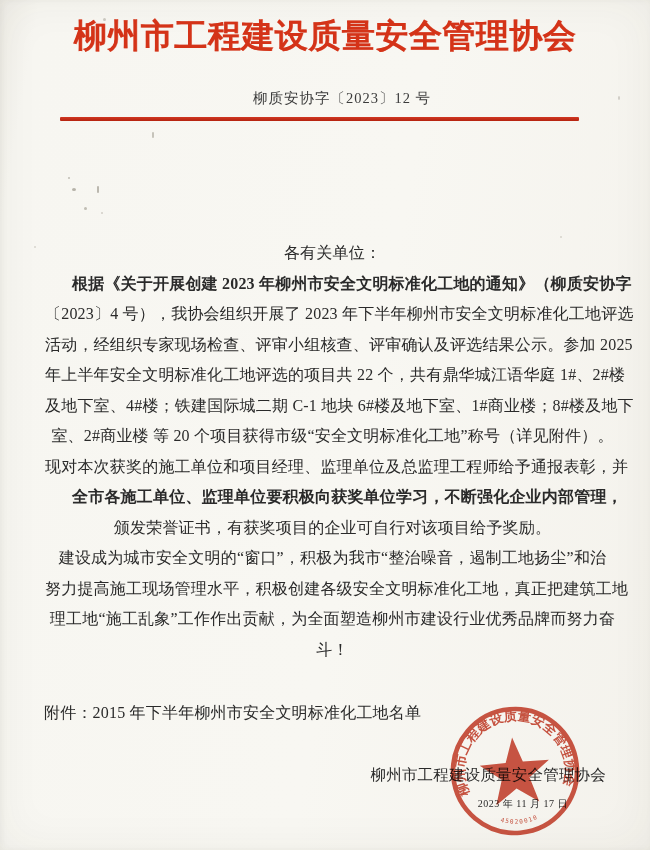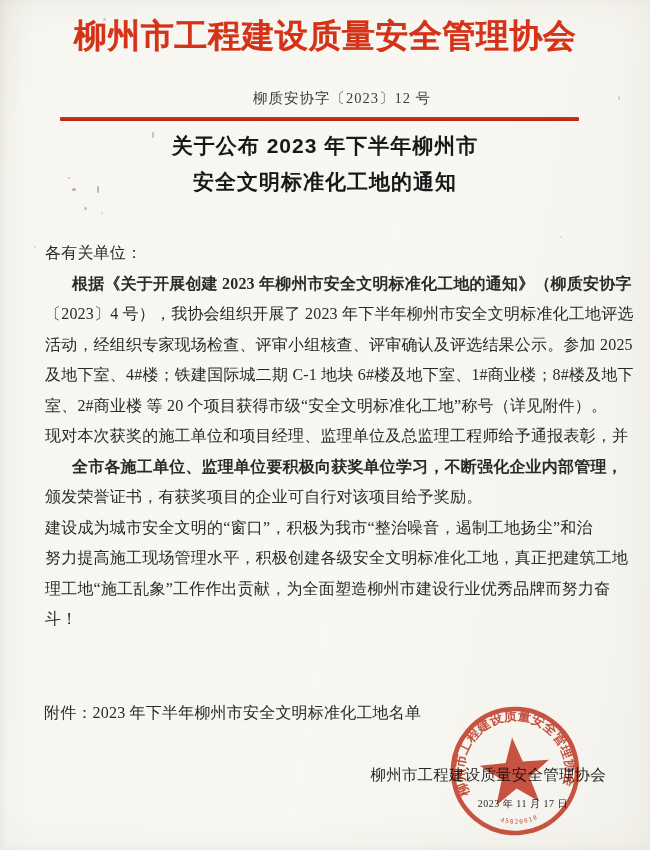--- a/index.html
+++ b/index.html
@@ -51,21 +51,21 @@
     color: #181818;
   }
   .body-text {
     position: absolute; left: 45px; top: 238px;
     width: 575px;
     font-size: 16px;
     line-height: 30.5px;
     letter-spacing: 0.2px;
     color: #2a2a2a;
   }
-  .body-line { white-space: nowrap; }
+  .body-line { white-space: nowrap; text-align: center; }
   .body-line.indent { padding-left: 27px; font-weight: bold; }
   .attachment {
     position: absolute; left: 44px; top: 703px;
     font-size: 16px;
     letter-spacing: 0.2px;
     color: #2a2a2a;
   }
   .signature {
     position: absolute; right: 44px; top: 765px;
     font-size: 15.5px;
@@ -101,42 +101,39 @@
 <body>
 
 <div class="page">
 
   <div class="org-title">柳州市工程建设质量安全管理协会</div>
 
   <div class="doc-number">柳质安协字〔2023〕12 号</div>
 
   <div class="red-rule"></div>
 
-  <div class="doc-title">
-    <div>关于公布 2023 年下半年柳州市</div>
-    <div>安全文明标准化工地的通知</div>
-  </div>
 
   <div class="body-text" id="body-lines">
       <div class="body-line">各有关单位：</div>
       <div class="body-line indent">根据《关于开展创建 2023 年柳州市安全文明标准化工地的通知》（柳质安协字</div>
       <div class="body-line">〔2023〕4 号），我协会组织开展了 2023 年下半年柳州市安全文明标准化工地评选</div>
       <div class="body-line">活动，经组织专家现场检查、评审小组核查、评审确认及评选结果公示。参加 2025</div>
+      <div class="body-line">年上半年安全文明标准化工地评选的项目共 22 个，共有鼎华城江语华庭 1#、2#楼</div>
       <div class="body-line">及地下室、4#楼；铁建国际城二期 C-1 地块 6#楼及地下室、1#商业楼；8#楼及地下</div>
       <div class="body-line">室、2#商业楼 等 20 个项目获得市级“安全文明标准化工地”称号（详见附件）。</div>
       <div class="body-line">现对本次获奖的施工单位和项目经理、监理单位及总监理工程师给予通报表彰，并</div>
       <div class="body-line indent">全市各施工单位、监理单位要积极向获奖单位学习，不断强化企业内部管理，</div>
       <div class="body-line">颁发荣誉证书，有获奖项目的企业可自行对该项目给予奖励。</div>
       <div class="body-line">建设成为城市安全文明的“窗口”，积极为我市“整治噪音，遏制工地扬尘”和治</div>
       <div class="body-line">努力提高施工现场管理水平，积极创建各级安全文明标准化工地，真正把建筑工地</div>
       <div class="body-line">理工地“施工乱象”工作作出贡献，为全面塑造柳州市建设行业优秀品牌而努力奋</div>
       <div class="body-line">斗！</div>
     </div>
 
-  <div class="attachment">附件：2023 年下半年柳州市安全文明标准化工地名单</div>
+  <div class="attachment">附件：2015 年下半年柳州市安全文明标准化工地名单</div>
 
   <div class="signature">柳州市工程建设质量安全管理协会</div>
 
   <div class="sign-date">2023 年 11 月 17 日</div>
 
   <svg class="seal" viewBox="0 0 130 130" xmlns="http://www.w3.org/2000/svg">
     <circle class="ring" cx="65" cy="65" r="61"></circle>
     <polygon class="star" points="65,32 73.5,56.4 99.2,56.9 78.7,72.4 86.2,97.1 65,82.4 43.8,97.1 51.3,72.4 30.8,56.9 56.5,56.4"></polygon>
     <defs>
       <path id="sealArcPath" d="M 19.7 86.1 A 50 50 0 1 1 110.3 86.1" fill="none"></path>

